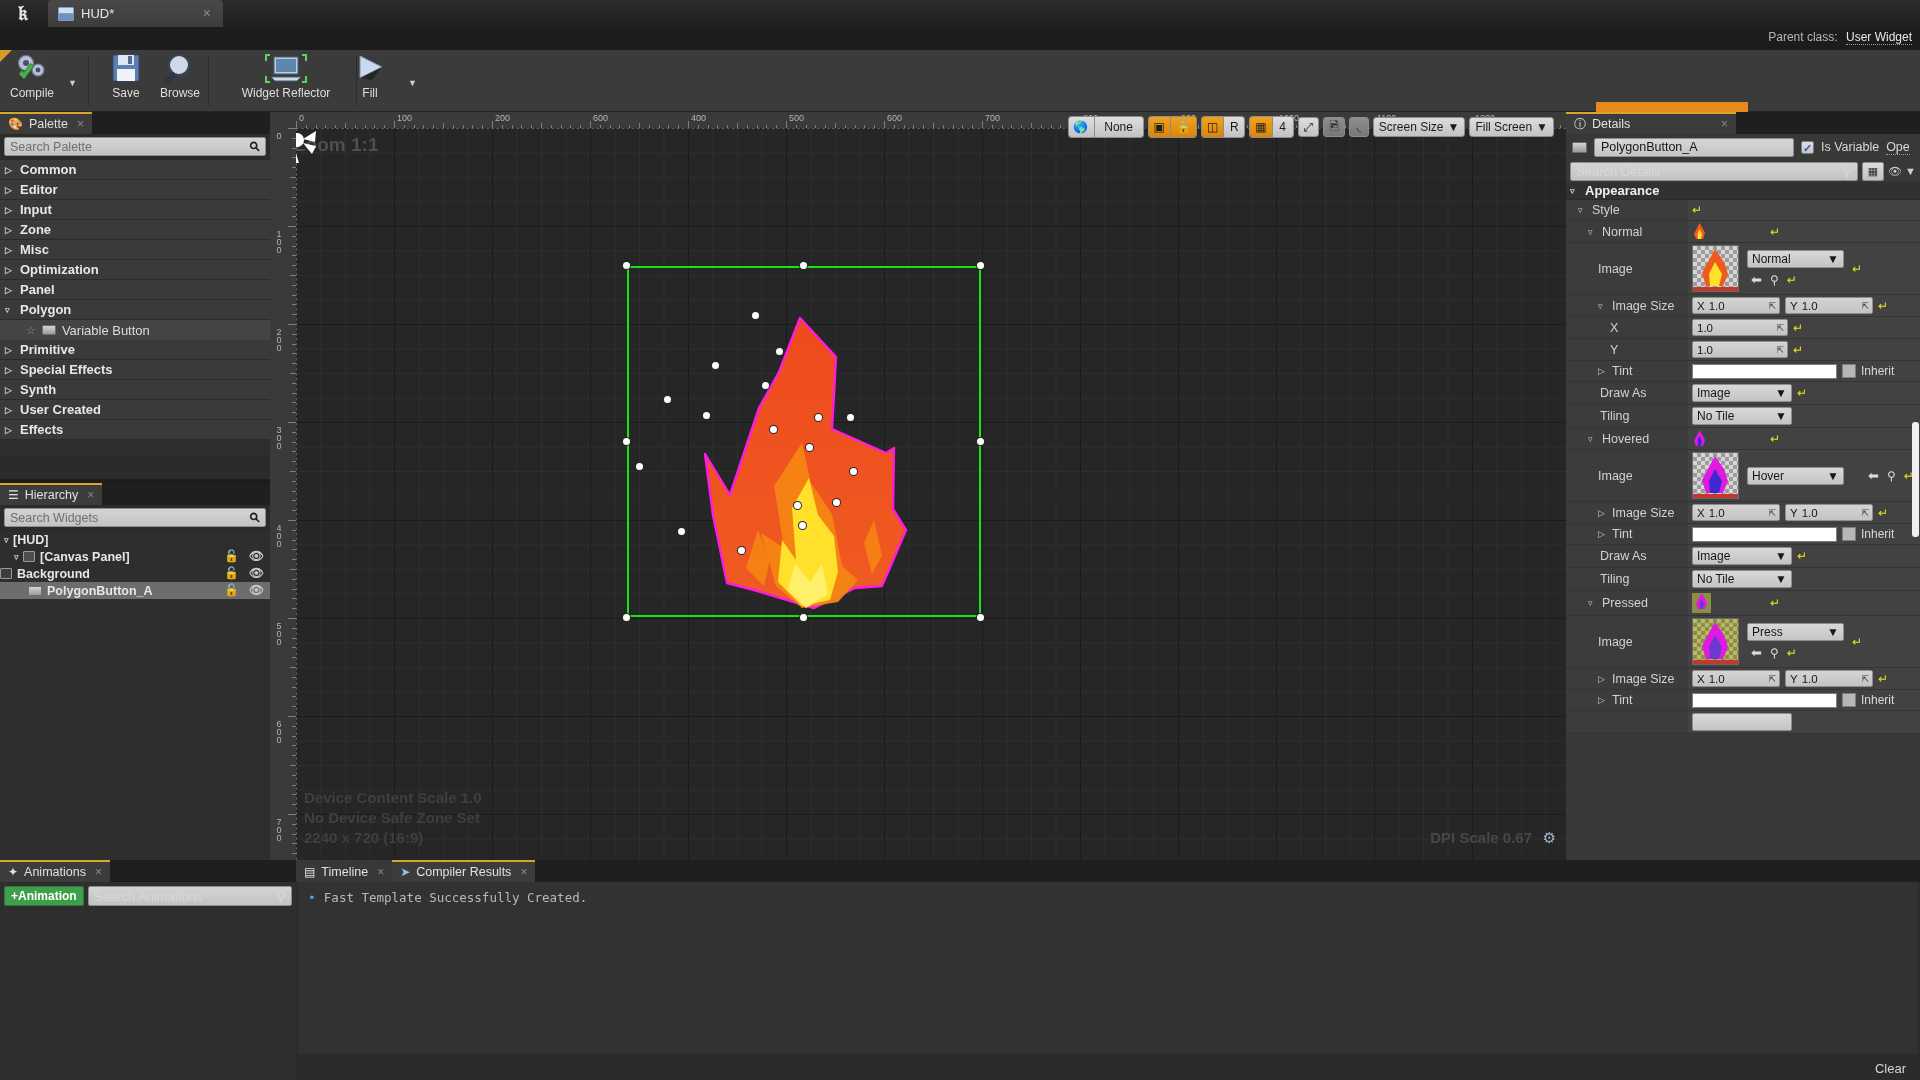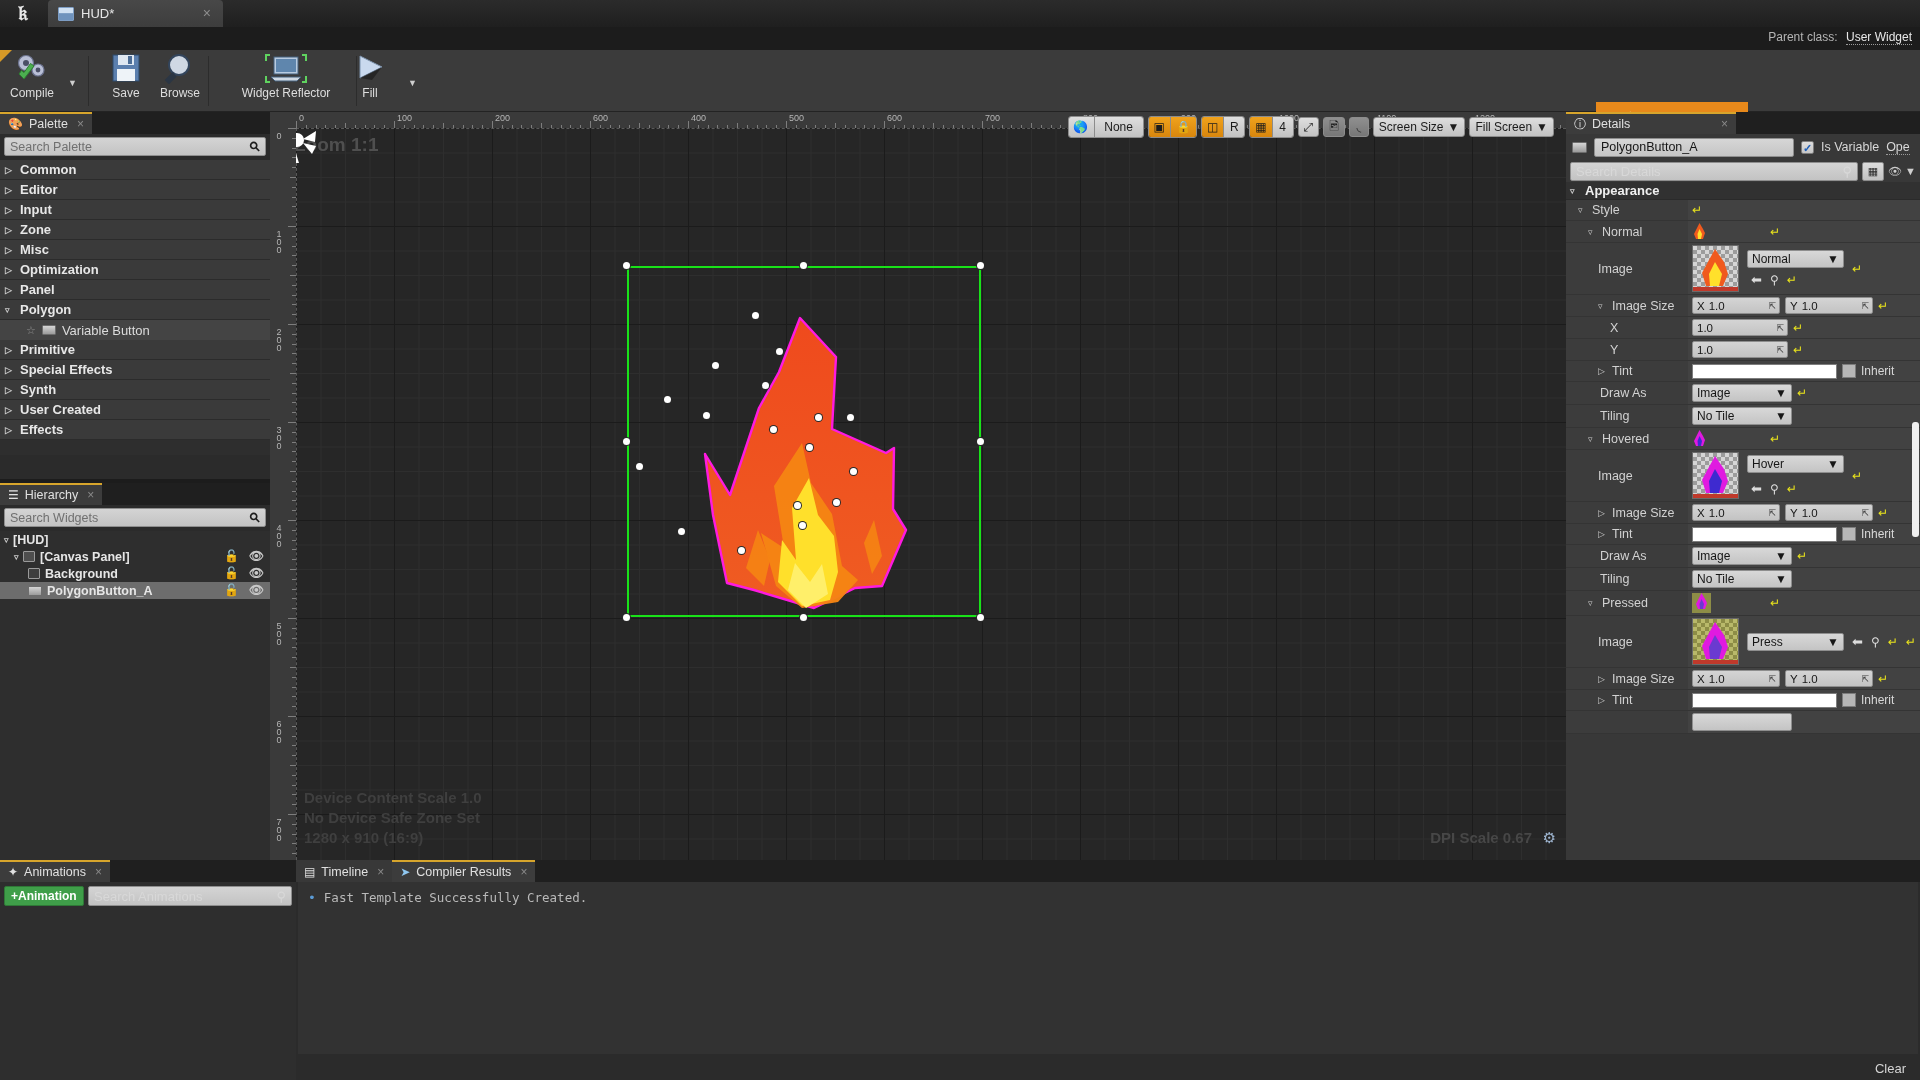--- a/index.html
+++ b/index.html
@@ -476,21 +476,21 @@
       </div>
       <div class="hier-row" style="padding-left:14px;">
         <span class="tri">▿</span>
         <span class="wicon" style="width:12px;height:11px;background:#4e4e4e;border-color:#9a9a9a;"></span>
         <span style="margin-left:5px">[Canvas Panel]</span>
         <span class="lockeye">
           <span class="lk">🔓</span>
           <span class="ey">👁</span>
         </span>
       </div>
-      <div class="hier-row" style="padding-left:28px;">
+      <div class="hier-row" style="">
         <span class="wicon" style="width:12px;height:11px;background:#3e3e3e;border-color:#9a9a9a;"></span>
         <span style="margin-left:5px">Background</span>
         <span class="lockeye">
           <span class="lk">🔓</span>
           <span class="ey">👁</span>
         </span>
       </div>
       <div class="hier-row sel" style="padding-left:28px;">
         <span class="wicon"></span>
         <span style="margin-left:5px">PolygonButton_A</span>
@@ -802,21 +802,21 @@
       <div class="handle" style="left:537px;  top:371px;"></div>
       <div class="handle" style="left:554px;  top:340px;"></div>
       <div class="handle" style="left:340px;  top:335px;"></div>
       <div class="handle" style="left:382px;  top:400px;"></div>
       <div class="handle" style="left:503px;  top:394px;"></div>
       <div class="handle" style="left:442px;  top:419px;"></div>
 
       <div class="overlay-text">
         <div>Device Content Scale 1.0</div>
         <div>No Device Safe Zone Set</div>
-        <div>1280 x 910 (16:9)</div>
+        <div>2240 x 720 (16:9)</div>
       </div>
       <div class="dpi-text">DPI Scale 0.67</div>
       <div class="dpi-gear">⚙</div>
 
       <svg class="cursor" style="left:-10px; top:2px;" viewBox="0 0 30 36">
         <circle cx="11" cy="10" r="7" fill="#ffffff"></circle>
         <path d="M17 9 L30 1 L29 12 Z" fill="#ffffff"></path>
         <path d="M17 13 L30 16 L26 24 Z" fill="#ffffff"></path>
         <path d="M8 17 L13 33 L6 33 Z" fill="#ffffff"></path>
         <path d="M7 17 L8 36" stroke="#101010" stroke-width="2"></path>
@@ -1044,21 +1044,21 @@
           <span>Image</span>
         </div>
         <div class="pval" style="align-items:center; gap:8px">
           <span class="thumb-check">
             <svg width="45" height="45" viewBox="0 0 45 45">
               <path d="M22 3 L31 16 L35 28 L30 40 L13 40 L9 27 L16 14 Z" fill="#e01ae0"></path>
               <path d="M22 16 L29 28 L26 40 L17 40 L16 28 Z" fill="#3e2ad0"></path>
             </svg>
             <span class="thumb-bar"></span>
           </span>
-          <span style="display:flex;flex-direction:column;gap:8px">
+          <span style="display:flex;flex-direction:row;gap:20px">
             <span class="combo" style="width:97px">
               <span>Hover</span>
               <span>▼</span>
             </span>
             <span style="display:flex;gap:8px;padding-left:4px;align-items:center">
               <span style="color:#dcdcdc;font-size:13px">⬅</span>
               <span style="color:#dcdcdc;font-size:12px">⚲</span>
               <span class="revert">↵</span>
             </span>
           </span>
@@ -1144,21 +1144,21 @@
           <span>Image</span>
         </div>
         <div class="pval" style="align-items:center; gap:8px">
           <span class="thumb-check olive">
             <svg width="45" height="45" viewBox="0 0 45 45">
               <path d="M22 3 L31 16 L35 28 L30 40 L13 40 L9 27 L16 14 Z" fill="#e01ae0"></path>
               <path d="M22 16 L29 28 L26 40 L17 40 L16 28 Z" fill="#6a3ad0"></path>
             </svg>
             <span class="thumb-bar"></span>
           </span>
-          <span style="display:flex;flex-direction:row;gap:4px">
+          <span style="display:flex;flex-direction:column;gap:4px">
             <span class="combo" style="width:97px">
               <span>Press</span>
               <span>▼</span>
             </span>
             <span style="display:flex;gap:8px;padding-left:4px;align-items:center">
               <span style="color:#dcdcdc;font-size:13px">⬅</span>
               <span style="color:#dcdcdc;font-size:12px">⚲</span>
               <span class="revert">↵</span>
             </span>
           </span>

